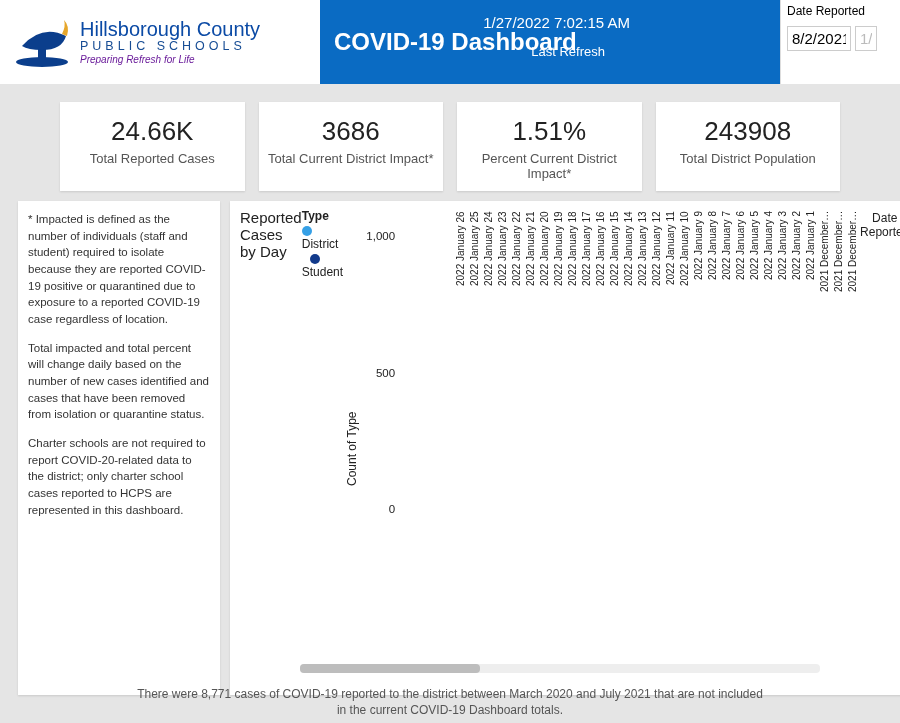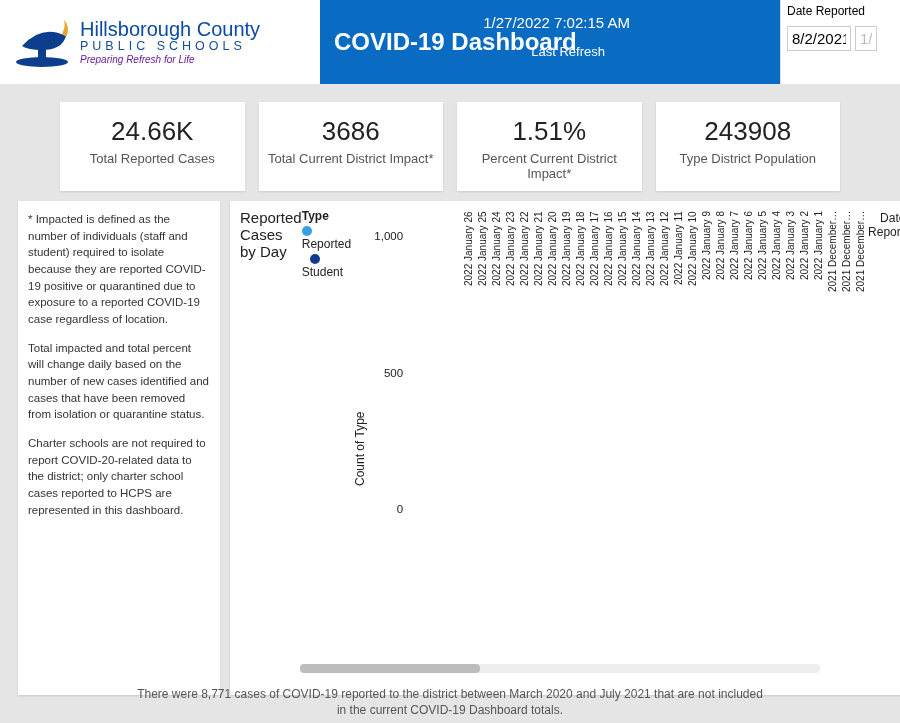--- a/index.html
+++ b/index.html
@@ -198,36 +198,36 @@
   <div class="kpi">
     <div class="val">3686</div>
     <div class="lbl">Total Current District Impact*</div>
   </div>
   <div class="kpi">
     <div class="val">1.51%</div>
     <div class="lbl">Percent Current District Impact*</div>
   </div>
   <div class="kpi">
     <div class="val">243908</div>
-    <div class="lbl">Type District Population</div>
+    <div class="lbl">Total District Population</div>
   </div>
 </div>
 
 <div class="main">
   <div class="note">
     <p>* Impacted is defined as the number of individuals (staff and student) required to isolate because they are reported COVID-19 positive or quarantined due to exposure to a reported COVID-19 case regardless of location.</p>
     <p>Total impacted and total percent will change daily based on the number of new cases identified and cases that have been removed from isolation or quarantine status.</p>
     <p>Charter schools are not required to report COVID-20-related data to the district; only charter school cases reported to HCPS are represented in this dashboard.</p>
   </div>
 
   <div class="chart-card">
     <div class="chart-title">Reported Cases by Day</div>
     <div class="legend">
       <b>Type</b>
-      <span class="dot emp"></span><span>Reported</span>
+      <span class="dot emp"></span><span>District</span>
       <span class="dot stu"></span><span>Student</span>
     </div>
 
     <div class="plot">
       <div class="ylabel">Count of Type</div>
       <div class="yticks" id="yticks" style="height: 300px;">
           <div class="ytick" style="top: 100%;">0</div>
           <div class="ytick" style="top: 54.5455%; text-align: center;">500</div>
           <div class="ytick" style="top: 9.09091%;">1,000</div>
         </div>

